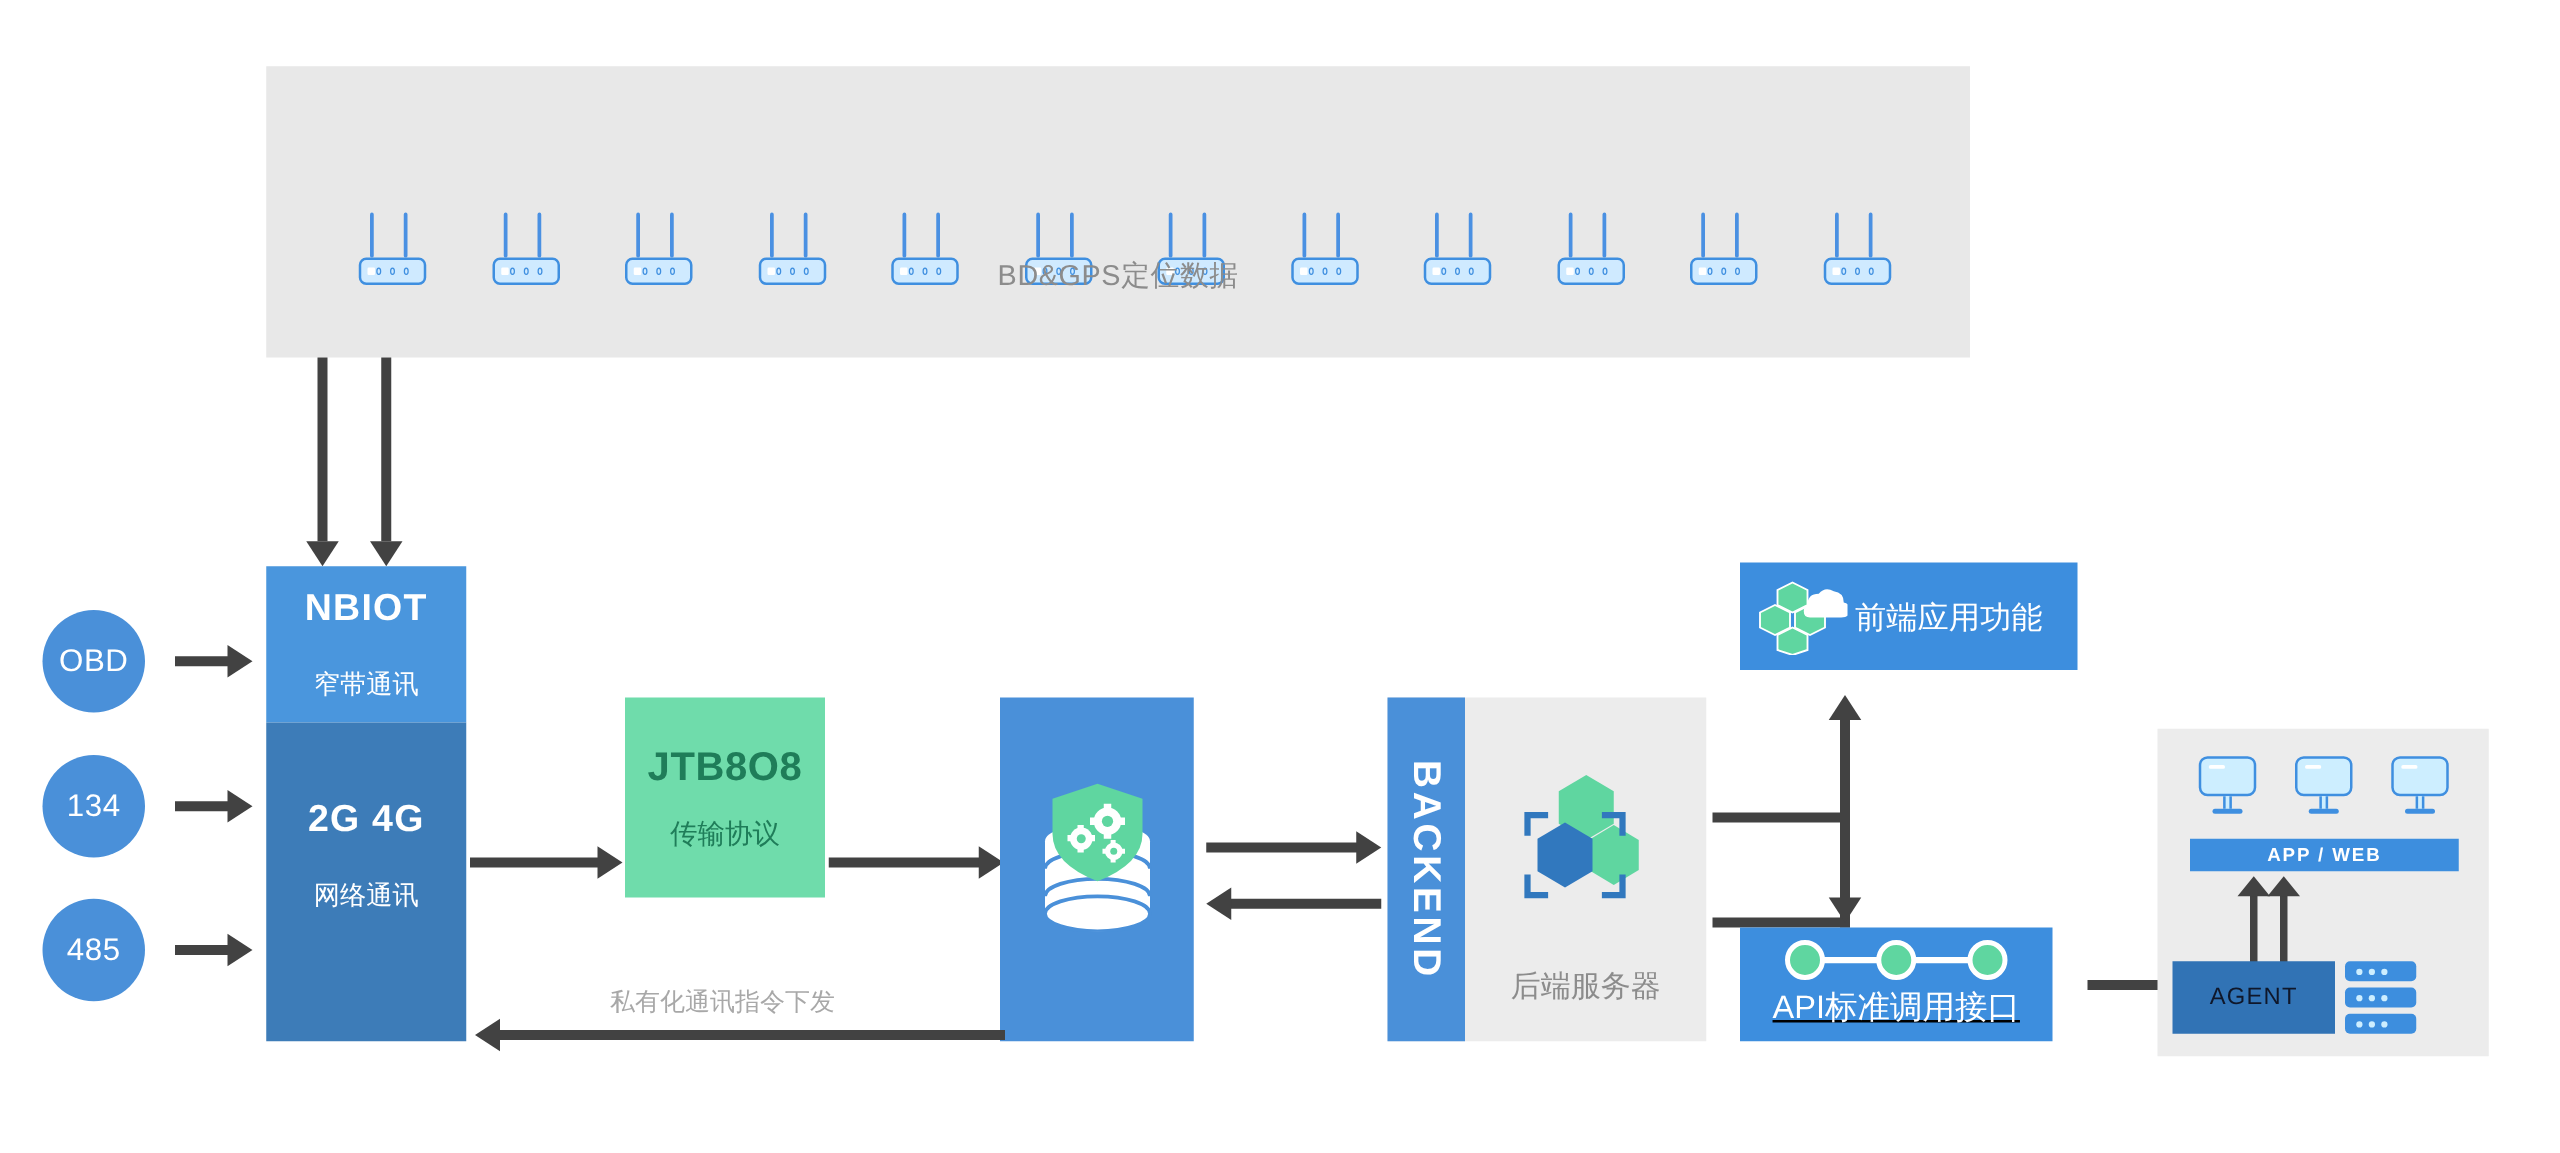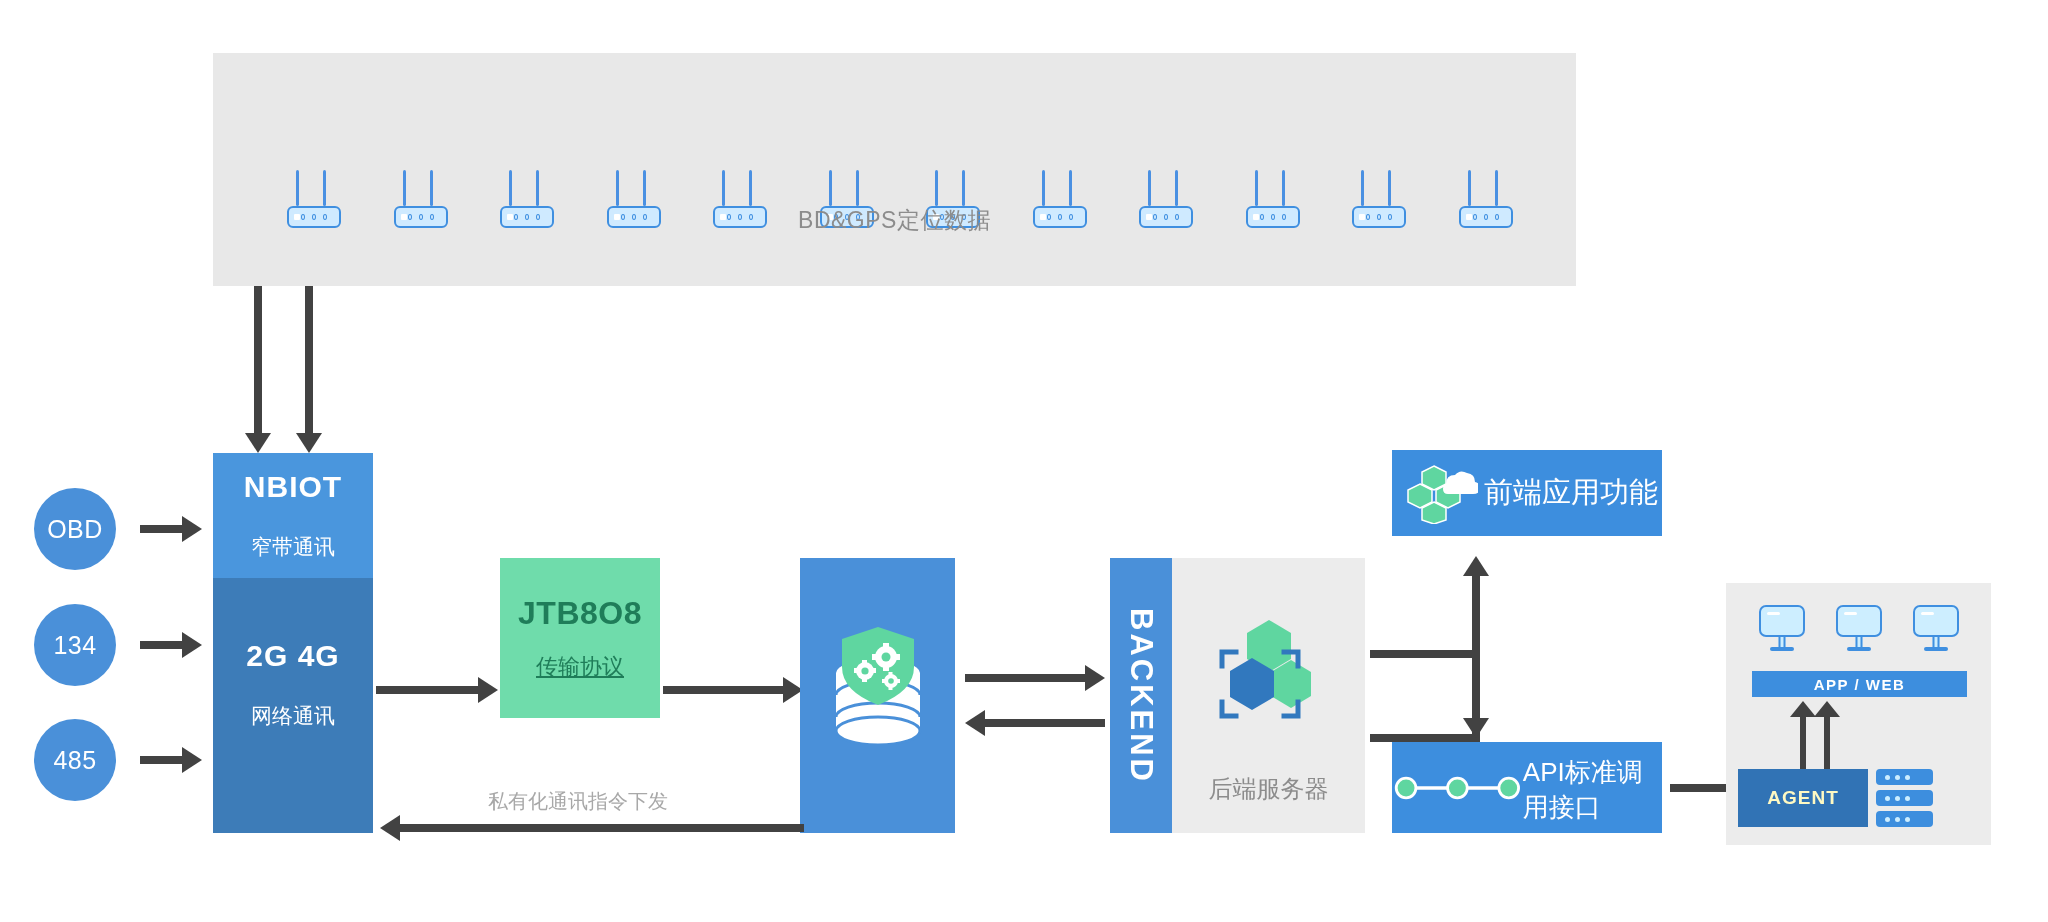--- a/index.html
+++ b/index.html
@@ -76,21 +76,21 @@
   .comm-sub   { font-size: 21px; margin-top: 5px; }
 
   
   #protocol-box {
     left: 500px; top: 558px; width: 160px; height: 160px;
     background: #6fdcab; display: flex; flex-direction: column;
     align-items: center; justify-content: center;
     color: #1f7d59;
   }
   #protocol-title { font-size: 32px; font-weight: bold; letter-spacing: .5px; }
-  #protocol-sub { font-size: 22px; margin-top: 20px; text-decoration: underline; }
+  #protocol-sub { font-size: 22px; margin-top: 20px; }
 
   
   #db-box { left: 800px; top: 558px; width: 155px; height: 275px; background: #4a90d9; }
   #db-icon { position: absolute; left: 50%; top: 46%; transform: translate(-50%,-50%); }
 
   
   #backend-box { left: 1110px; top: 558px; width: 255px; height: 275px; background: #ececec; }
   #backend-bar {
     position: absolute; left: 0; top: 0; width: 62px; height: 100%;
     background: #4a90d9; color: #ffffff;
@@ -103,27 +103,27 @@
   #backend-label {
     position: absolute; left: 62px; right: 0; bottom: 28px;
     text-align: center; font-size: 24px; color: #8c8c8c;
   }
 
   
   #frontend-box {
     left: 1392px; top: 450px; width: 270px; height: 86px;
     background: #3d8ede; display: flex; align-items: center; gap: 6px; padding-left: 14px;
   }
-  #frontend-label { color: #ffffff; font-size: 29px; }
+  #frontend-label { color: #ffffff; font-size: 25px; }
 
   
   #api-box {
-    left: 1392px; top: 742px; width: 270px; height: 91px;
-    background: #3d8ede; display: flex; 
-    align-items: center; justify-content: center;
+    left: 1392px; top: 742px; width: 250px; height: 91px;
+    background: #3d8ede; display: flex; flex-direction: column;
+    align-items: center; justify-content: center; text-decoration: underline;
   }
   #api-label { color: #ffffff; font-size: 26px; margin-top: 4px; }
 
   
   #client-panel { left: 1726px; top: 583px; width: 265px; height: 262px; background: #ececec; }
   #monitor-row {
     position: absolute; left: 18px; top: 22px; width: 230px;
     display: flex; justify-content: space-around;
   }
   .monitor { position: relative; width: 46px; height: 48px; }
@@ -144,21 +144,21 @@
     position: absolute; left: 50%; transform: translateX(-50%);
     top: 42px; width: 24px; height: 4px; background: #3f8fe0; border-radius: 2px;
   }
   #appweb-bar {
     position: absolute; left: 26px; top: 88px; width: 215px; height: 26px;
     background: #3d8ede; color: #ffffff; font-size: 15px; font-weight: bold;
     letter-spacing: 1.5px; display: flex; align-items: center; justify-content: center;
   }
   #agent-box {
     position: absolute; left: 12px; top: 186px; width: 130px; height: 58px;
-    background: #3173b5; color: #fef9c3; font-size: 19px; font-weight: bold;
+    background: #3173b5; color: #0f172a; font-size: 19px; font-weight: normal;
     letter-spacing: 1px; display: flex; align-items: center; justify-content: center;
   }
   #rack-stack { position: absolute; left: 150px; top: 186px; width: 57px; }
   .rack {
     width: 57px; height: 16px; background: #3d8ede; border-radius: 4px;
     margin-bottom: 5px; display: flex; align-items: center; gap: 5px; padding-left: 9px;
   }
   .rack i { width: 5px; height: 5px; background: #cdeeff; border-radius: 50%; display: block; }
 
   .feedback-label {

